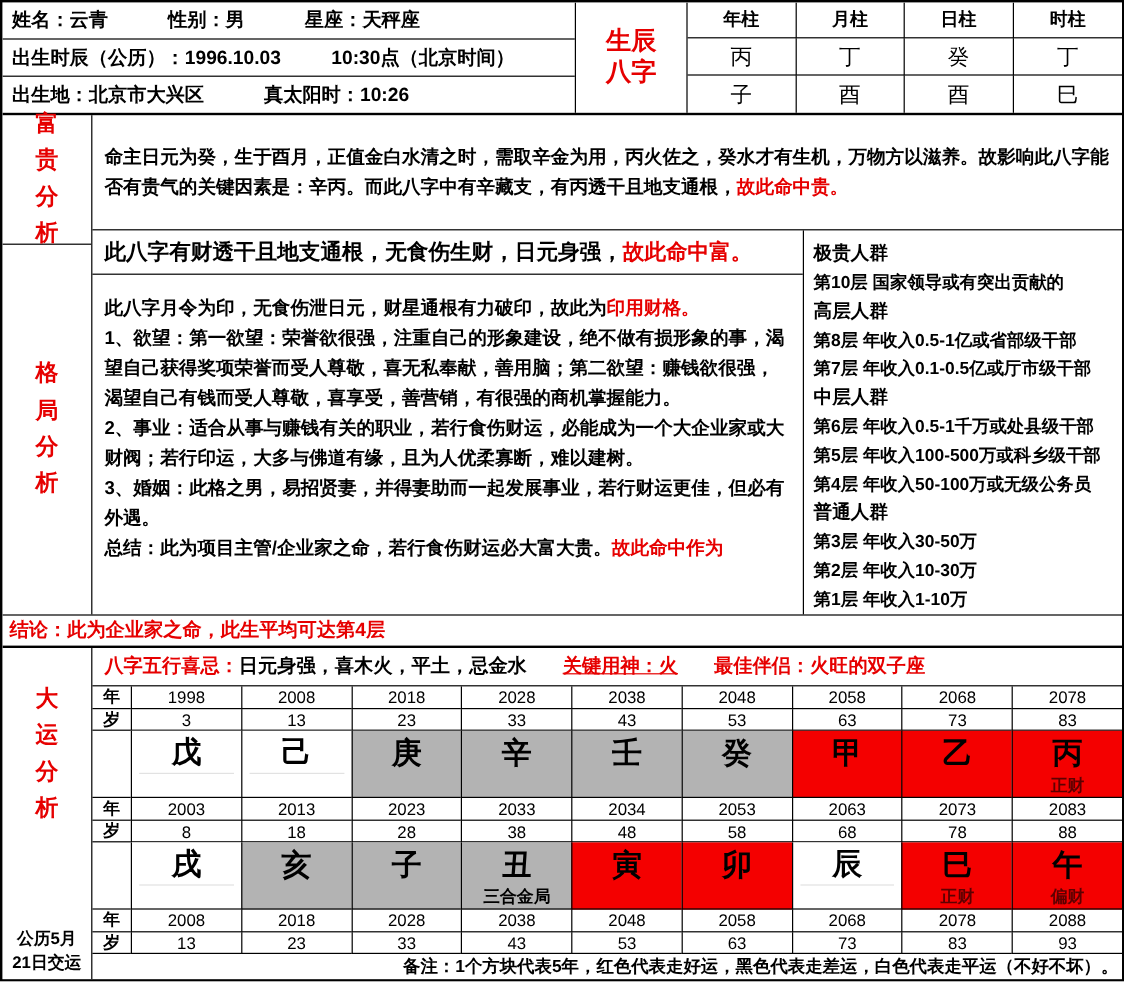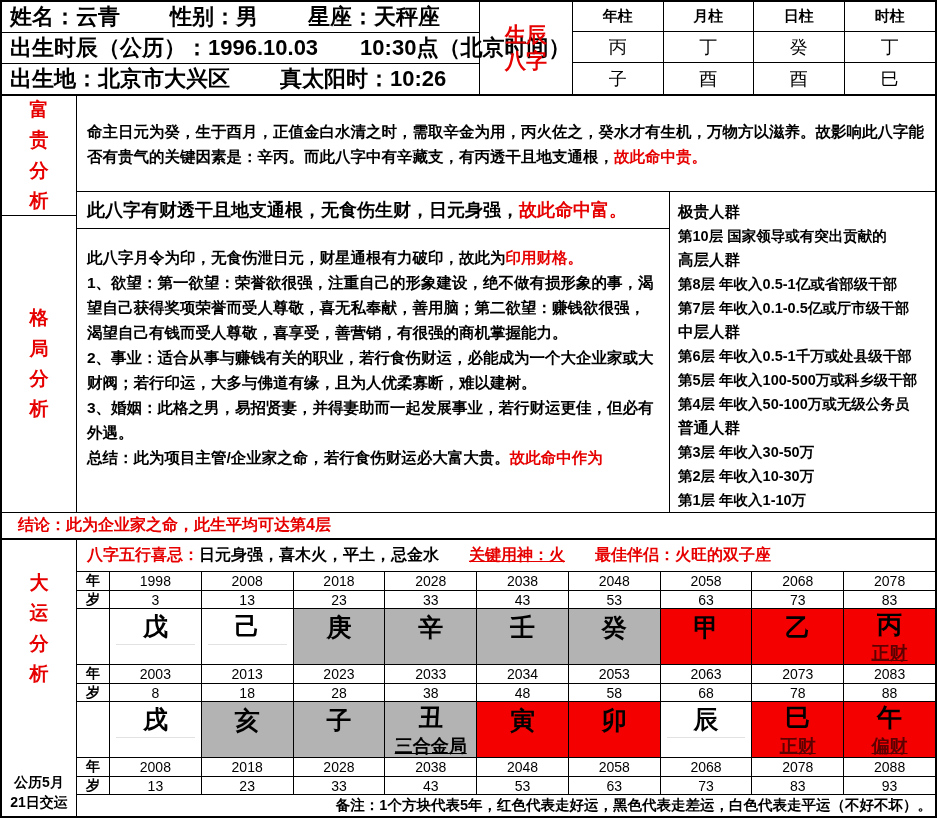--- a/index.html
+++ b/index.html
@@ -14,54 +14,54 @@
     background:#fff;color:#000;
   }
   .sheet{
     width:937px;height:818px;border:2px solid #000;background:#fff;
     display:flex;flex-direction:column;overflow:hidden;
   }
   
   .top{height:94px;display:flex;border-bottom:2px solid #000;}
   .personal{width:478px;border-right:var(--bd);display:flex;flex-direction:column;}
   .prow{flex:1;display:flex;align-items:center;gap:50px;padding-left:8px;
-        border-bottom:var(--bd);font-weight:bold;font-size:22px;white-space:nowrap;}
+        border-bottom:var(--bd);font-weight:bold;font-size:16px;white-space:nowrap;}
   .prow:last-child{border-bottom:none;}
   .prow.g26{gap:42px;}
   .bazi-label-cell{width:93px;border-right:var(--bd);display:flex;align-items:center;justify-content:center;}
   .vtext2{width:48px;font-size:21px;font-weight:bold;color:var(--red);
           word-break:break-all;text-align:center;line-height:1.25;}
   .bazi-grid{flex:1;display:grid;grid-template-columns:repeat(4,1fr);grid-template-rows:30px 31px 1fr;}
   .bcell{border-right:var(--bd);border-bottom:var(--bd);display:flex;align-items:center;justify-content:center;font-size:18px;}
   .bcell.c4{border-right:none;}
   .bcell.r3{border-bottom:none;}
   .bcell.hd{font-weight:bold;font-size:15px;}
   
   .mid{height:417px;display:flex;border-bottom:var(--bd);}
   .label-col{width:75px;border-right:var(--bd);display:flex;flex-direction:column;}
   .lab{display:flex;align-items:center;justify-content:center;}
-  .lab.wealth{height:120px;border-bottom:var(--bd);}
+  .lab.wealth{height:108px;border-bottom:var(--bd);}
   .lab.pattern{flex:1;}
   .vtext{width:22px;font-size:19px;font-weight:bold;color:var(--red);
          word-break:break-all;text-align:center;line-height:1.6;}
   .mid-right{flex:1;display:flex;flex-direction:column;}
   .para1{height:99px;border-bottom:var(--bd);padding:0 10px;display:flex;align-items:center;
          font-size:15.5px;line-height:25px;font-weight:600;}
   .row2{flex:1;display:flex;}
   .row2-left{flex:1;display:flex;flex-direction:column;border-right:var(--bd);}
   .para2{height:37px;border-bottom:var(--bd);display:flex;align-items:center;padding:0 10px;
          font-size:18px;font-weight:600;}
   .pattern-text{flex:1;padding:16px 10px 0 10px;font-size:15.5px;line-height:25px;font-weight:600;}
   .pattern-text p{margin:0;}
   .redb{color:var(--red);font-weight:bold;}
   .tiers{width:265px;padding:8px 4px 0 8px;font-size:14.5px;line-height:24px;font-weight:600;white-space:nowrap;}
   .tg-head{font-weight:bold;font-size:15.5px;}
   
   .conclusion-row{height:27px;border-bottom:2px solid #000;display:flex;align-items:center;
-                  padding-left:16px;color:var(--red);font-weight:bold;font-size:16px;}
+                  padding-left:6px;color:var(--red);font-weight:bold;font-size:16px;}
   
   .dayun{flex:1;display:flex;}
   .dayun-label-col{width:75px;border-right:var(--bd);position:relative;
                    display:flex;flex-direction:column;align-items:center;}
   .dayun-label-col .vtext{margin-top:28px;}
   .jiaoyun{position:absolute;bottom:4px;left:0;right:0;text-align:center;
            font-size:14px;font-weight:bold;line-height:20px;}
   .dayun-right{flex:1;display:flex;flex-direction:column;}
   .xiji-row{height:32px;border-bottom:var(--bd);display:flex;align-items:center;
             padding-left:10px;font-size:16px;font-weight:bold;white-space:nowrap;}
@@ -70,21 +70,21 @@
   .xiji-row .gap30{margin-left:30px;}
   .dayun-grid{display:grid;grid-template-columns:32px repeat(9,1fr);
               grid-template-rows:19px 18px 56px 19px 18px 56px 19px 18px;}
   .dg{border-left:var(--bd);border-bottom:var(--bd);display:flex;align-items:center;
       justify-content:center;font-size:14px;overflow:hidden;}
   .dg.first{border-left:none;font-weight:bold;}
   .dg.big{flex-direction:column;align-items:stretch;}
   .dg.big .ch{height:36px;display:flex;align-items:center;justify-content:center;
               font-size:25px;font-weight:bold;}
   .dg.big .sub{flex:1;display:flex;align-items:center;justify-content:center;
-               font-size:18px;font-weight:bold;text-decoration:underline;}
+               font-size:14px;font-weight:bold;}
   .dg.white{background:#fff;}
   .dg.white .ch{border-bottom:1px solid #e2e2e2;margin:0 6px;}
   .dg.gray{background:var(--cell-gray);}
   .dg.red-bg{background:var(--cell-red);}
   .dg.red-bg .sub{color:#5d0000;}
   .note-row{flex:1;display:flex;align-items:center;justify-content:flex-end;
             padding-right:3px;font-size:14.5px;font-weight:bold;white-space:nowrap;}
 </style>
 </head>
 <body>

